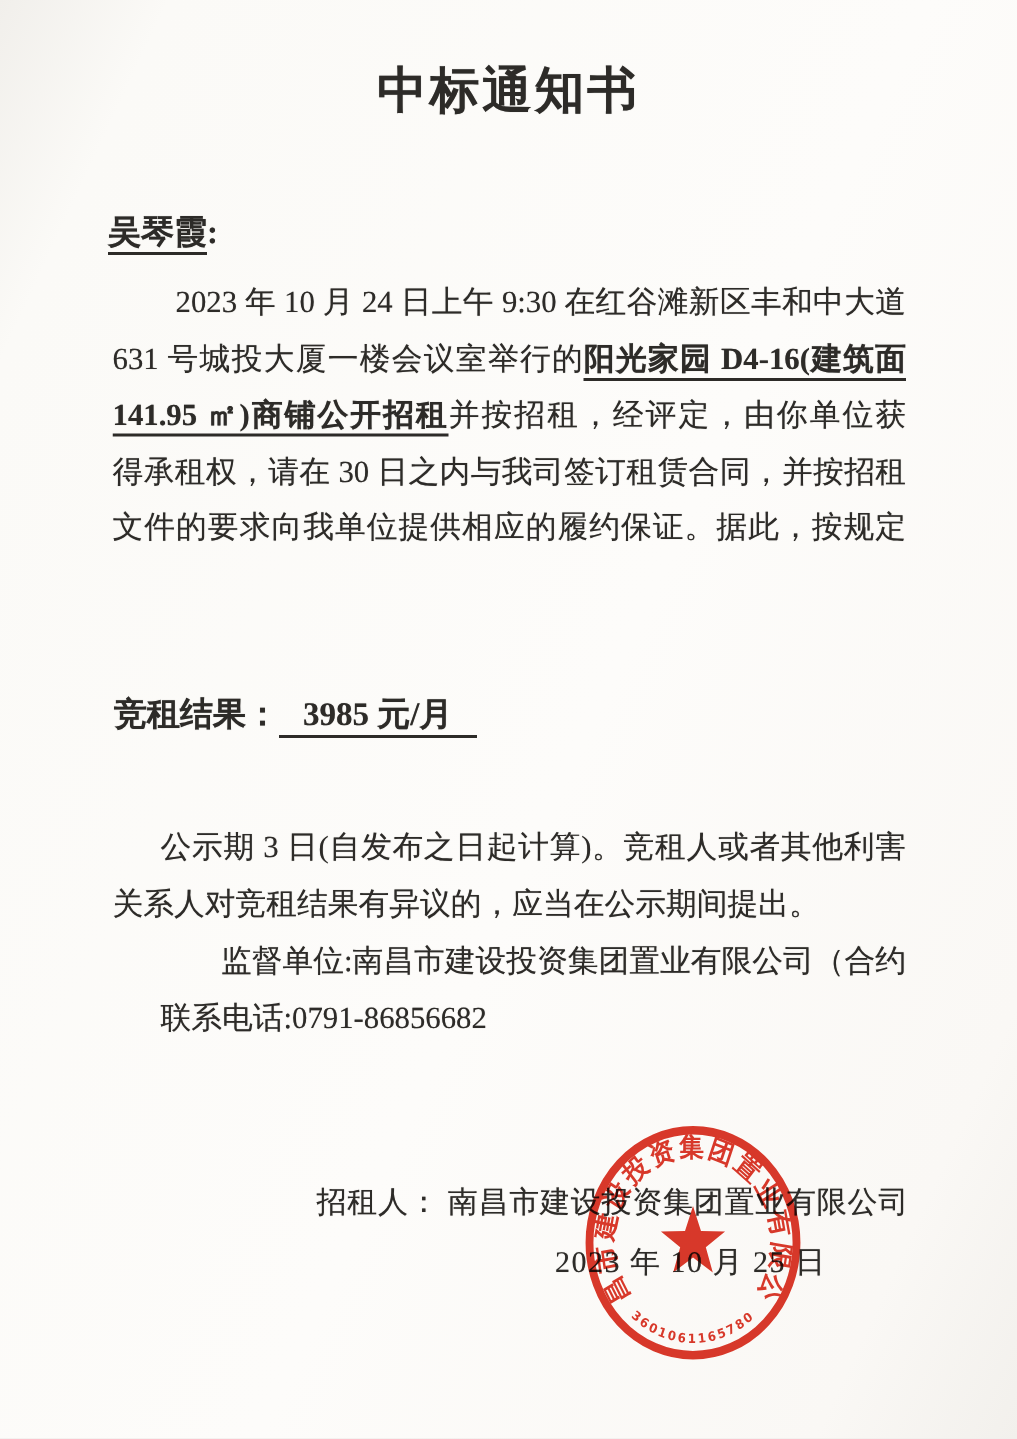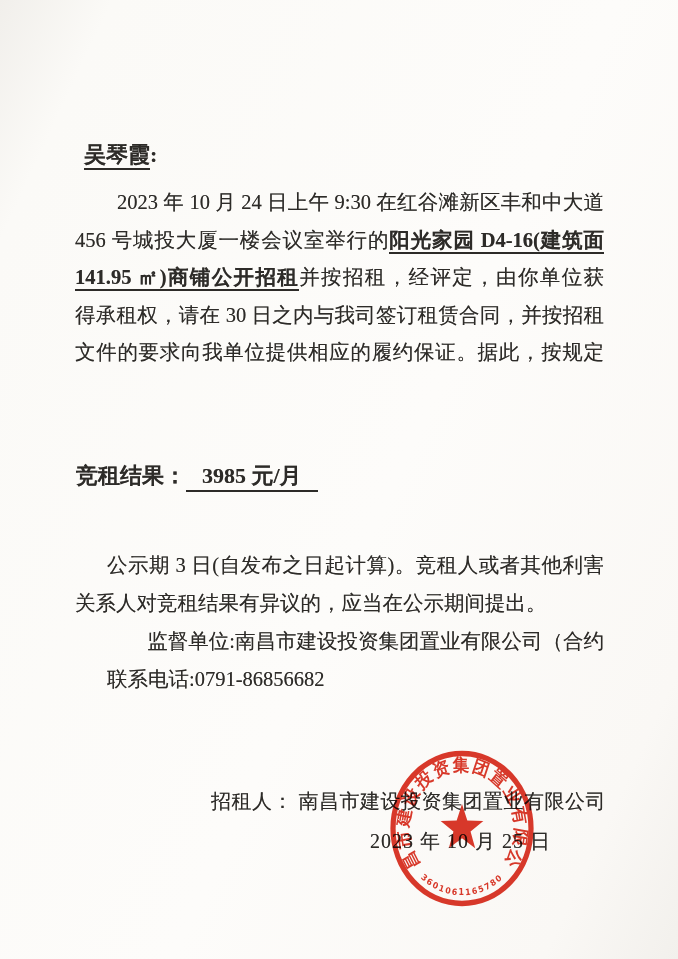--- a/index.html
+++ b/index.html
@@ -13,21 +13,21 @@
     background:linear-gradient(115deg,#f1efeb 0%,#fbfaf7 10%,#fdfcfa 55%,#faf8f5 88%,#f2f0ec 100%);
     color:#2d2b28;
   }
   .page * { text-shadow:0 0 .5px rgba(45,43,40,.55); }
 
   .doc-title {
     position:absolute; top:38px; left:0; width:100%; margin:0;
     text-align:center; font-size:33px; font-weight:700; letter-spacing:2px;
   }
 
-  .addressee { position:absolute; left:84px; top:140px; font-size:22px; font-weight:700; }
+  .addressee { position:absolute; left:72px; top:140px; font-size:22px; font-weight:700; }
   .addressee .name { border-bottom:2px solid #2d2b28; padding-bottom:1px; }
 
   .body-block { position:absolute; left:75px; top:184px; width:529px; font-size:20.5px; }
   .line { height:37.6px; line-height:37.6px; overflow:hidden;
           text-align:justify; text-align-last:justify; }
   .line.no-just { text-align:left; text-align-last:left; }
   .indent1 { text-indent:42px; }
   .indent2 { text-indent:32px; }
   .emph { font-weight:700; border-bottom:2px solid #2d2b28; padding-bottom:1px; }
 
@@ -44,28 +44,29 @@
     position:absolute; left:387px; top:747px; width:150px; height:163px;
     mix-blend-mode:multiply; opacity:.93; filter:blur(.3px);
   }
   .stamp * { text-shadow:none; }
 </style>
 </head>
 <body>
 
 <div class="page">
 
+  <h1 class="doc-title">中标通知书</h1>
 
   <div class="addressee">
     <span class="name">吴琴霞</span><span>:</span>
   </div>
 
   <div class="body-block">
     <div class="line indent1">2023 年 10 月 24 日上午 9:30 在红谷滩新区丰和中大道</div>
-    <div class="line"><span>456 号城投大厦一楼会议室举行的</span><span class="emph">阳光家园 D4-16(建筑面积</span></div>
+    <div class="line"><span>631 号城投大厦一楼会议室举行的</span><span class="emph">阳光家园 D4-16(建筑面积</span></div>
     <div class="line"><span class="emph">141.95 ㎡)商铺公开招租</span><span>并按招租，经评定，由你单位获</span></div>
     <div class="line">得承租权，请在 30 日之内与我司签订租赁合同，并按招租</div>
     <div class="line">文件的要求向我单位提供相应的履约保证。据此，按规定办</div>
   </div>
 
   <div class="result-line">
     <span>竞租结果：</span><span class="value">3985 元/月</span>
   </div>
 
   <div class="notice-block">

